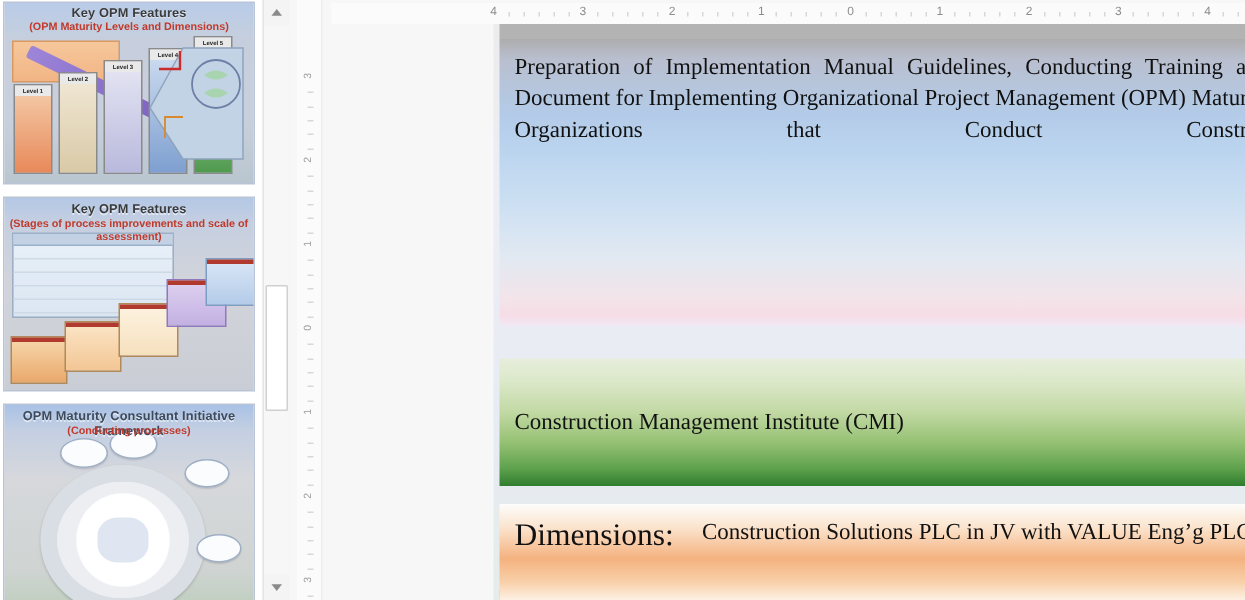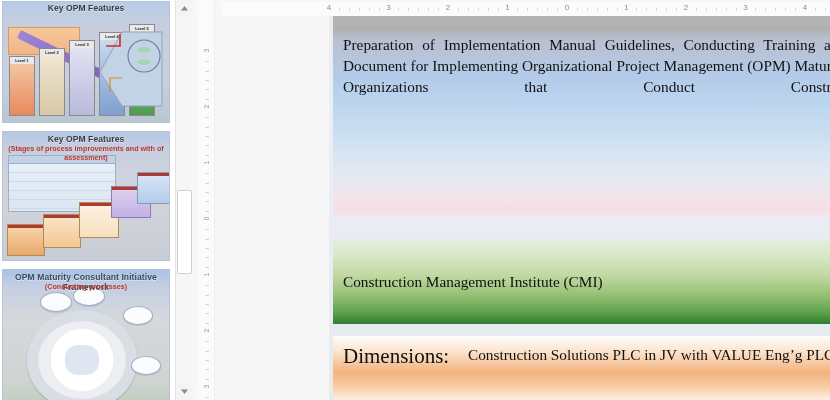--- a/index.html
+++ b/index.html
@@ -224,20 +224,21 @@
         <svg class="t1-arrow" viewBox="0 0 70 86">
           <polygon points="4,46 26,6 66,6 66,80 26,80" fill="#c3d3e6" stroke="#8fa4bd" stroke-width="1"></polygon>
           <circle cx="48" cy="30" r="16" fill="none" stroke="#6d7fa6" stroke-width="1.2"></circle>
           <path d="M40 24 q8 -6 16 0 q-8 6 -16 0z" fill="#a8d4b0"></path>
           <path d="M40 36 q8 6 16 0 q-8 -6 -16 0z" fill="#a8d4b0"></path>
           <path d="M10 20 L24 20 L24 8" fill="none" stroke="#cc2b2b" stroke-width="1.6"></path>
           <path d="M26 52 L14 52 L14 66" fill="none" stroke="#d8892b" stroke-width="1.2"></path>
         </svg>
       </div>
       <div class="t-title">Key OPM Features</div>
+      <div class="t-sub">(OPM Maturity Levels and Dimensions)</div>
     </div>
 
     <div class="thumb" id="thumb2">
       <div class="thumb-inner">
         <div class="t2-tbl">
           <div class="hd"></div>
           <div class="t2-row"></div>
           <div class="t2-row"></div>
           <div class="t2-row"></div>
           <div class="t2-row"></div>
@@ -253,21 +254,21 @@
             <div class="cbar"></div>
           </div>
         <div class="card" id="c4">
             <div class="cbar"></div>
           </div>
         <div class="card" id="c5">
             <div class="cbar"></div>
           </div>
       </div>
       <div class="t-title">Key OPM Features</div>
-      <div class="t-sub">(Stages of process improvements and with of assessment)</div>
+      <div class="t-sub">(Stages of process improvements and scale of assessment)</div>
     </div>
 
     <div class="thumb" id="thumb3">
       <div class="thumb-inner">
         <div class="ring"></div>
         <div class="bub" id="b1"></div>
         <div class="bub" id="b2"></div>
         <div class="bub" id="b3"></div>
         <div class="bub" id="b4"></div>
       </div>

